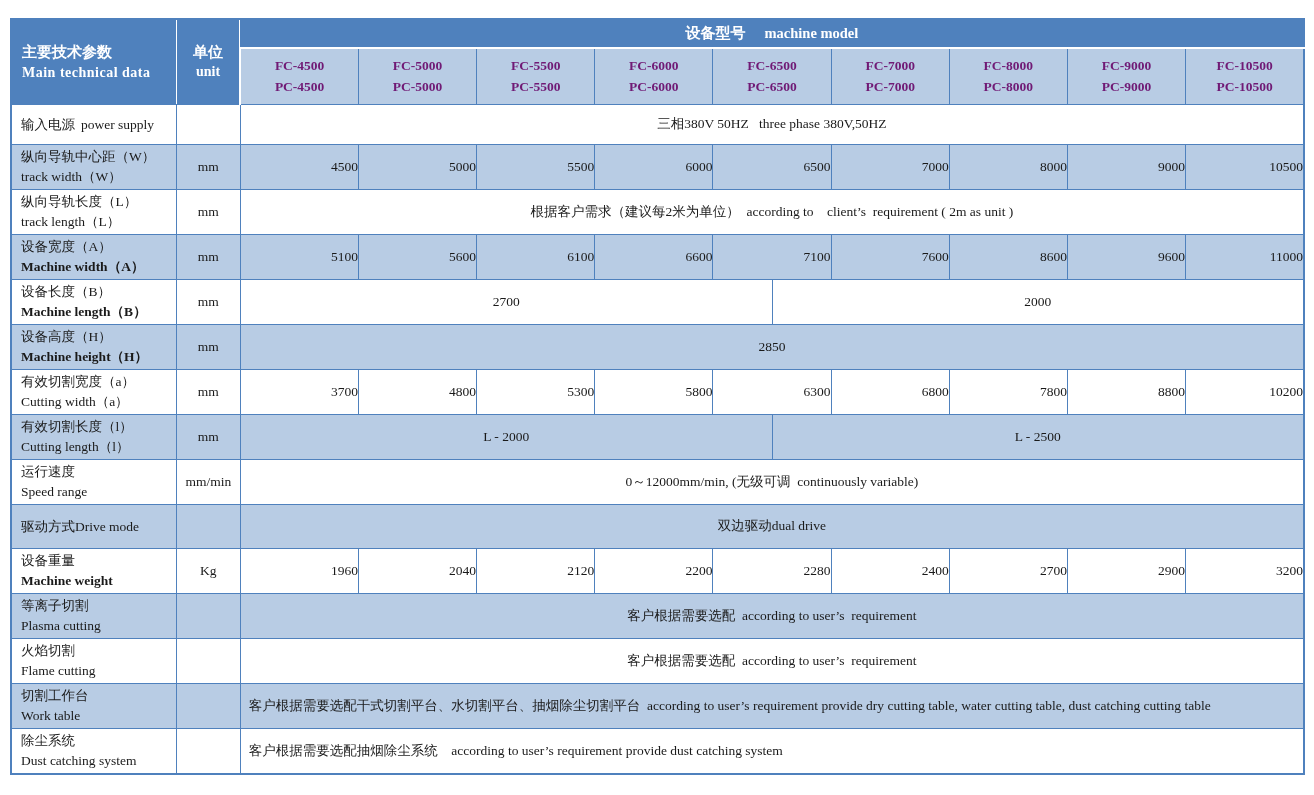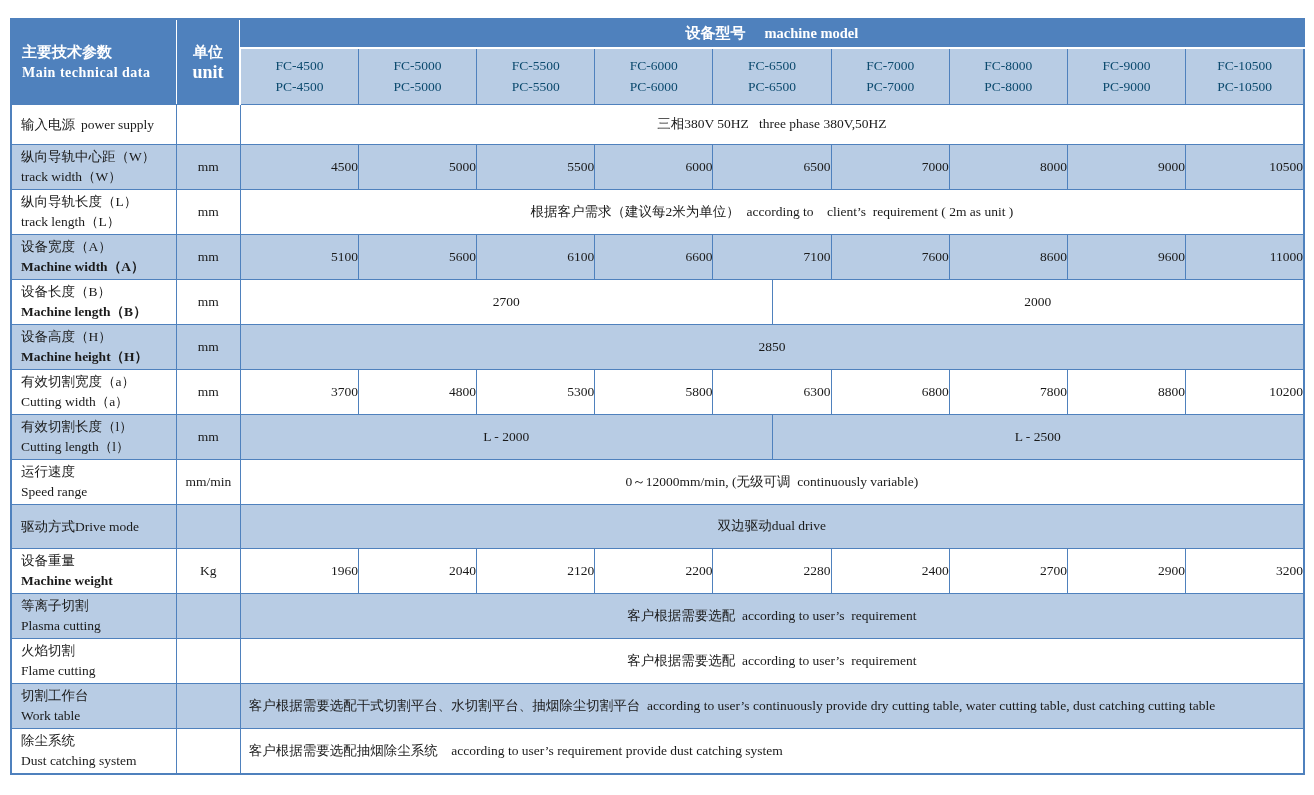--- a/index.html
+++ b/index.html
@@ -15,25 +15,25 @@
   td,th{border:1px solid #4f81bd;padding:0;vertical-align:middle;overflow:hidden;}
   
   tr.band{height:29px;}
   tr.models-row{height:56px;}
   th.dark{background:#4f81bd;color:#ffffff;font-weight:bold;}
   th.corner{text-align:left;padding-left:10px;border-right:1px solid #ffffff;}
   th.corner .zh{font-size:15px;line-height:21px;}
   th.corner .en{font-size:14px;line-height:19px;letter-spacing:.5px;}
   th.unit-h{text-align:center;border-left:none;}
   th.unit-h .zh{font-size:15px;line-height:21px;}
-  th.unit-h .en{font-size:18px;line-height:18px;}
+  th.unit-h .en{font-size:14px;line-height:18px;}
   th.model-group{text-align:center;font-size:15px;}
   th.model-group .en{font-size:14.5px;margin-left:19px;}
   th.model-cell{
-    background:#b8cce4;color:#0c4a6e;font-weight:normal;
+    background:#b8cce4;color:#701a75;font-weight:bold;
     border-top:2px solid #ffffff;text-align:center;
   }
   th.model-cell:first-child{border-left:2px solid #ffffff;}
   th.model-cell div{font-size:13.5px;line-height:21px;}
   
   tbody tr{height:40px;background:#ffffff;}
   tbody tr.shaded td{background:#b8cce4;}
   tbody tr.short{height:44px;}
   td.label-cell{text-align:left;padding:2px 4px 2px 9px;line-height:20px;}
   td.label-cell .zh{font-size:13.5px;display:block;}
@@ -256,21 +256,21 @@
         </td>
         <td class="unit-cell"></td>
         <td class="merged-cell" colspan="18">客户根据需要选配  according to user’s  requirement</td>
       </tr>
       <tr class="shaded">
         <td class="label-cell">
           <span class="zh">切割工作台</span>
           <span class="en">Work table</span>
         </td>
         <td class="unit-cell"></td>
-        <td class="merged-cell left" colspan="18">客户根据需要选配干式切割平台、水切割平台、抽烟除尘切割平台  according to user’s continuously provide dry cutting table, water cutting table, dust catching cutting table</td>
+        <td class="merged-cell left" colspan="18">客户根据需要选配干式切割平台、水切割平台、抽烟除尘切割平台  according to user’s requirement provide dry cutting table, water cutting table, dust catching cutting table</td>
       </tr>
       <tr class="plain">
         <td class="label-cell">
           <span class="zh">除尘系统</span>
           <span class="en">Dust catching system</span>
         </td>
         <td class="unit-cell"></td>
         <td class="merged-cell left" colspan="18">客户根据需要选配抽烟除尘系统    according to user’s requirement provide dust catching system</td>
       </tr>
     </tbody>

